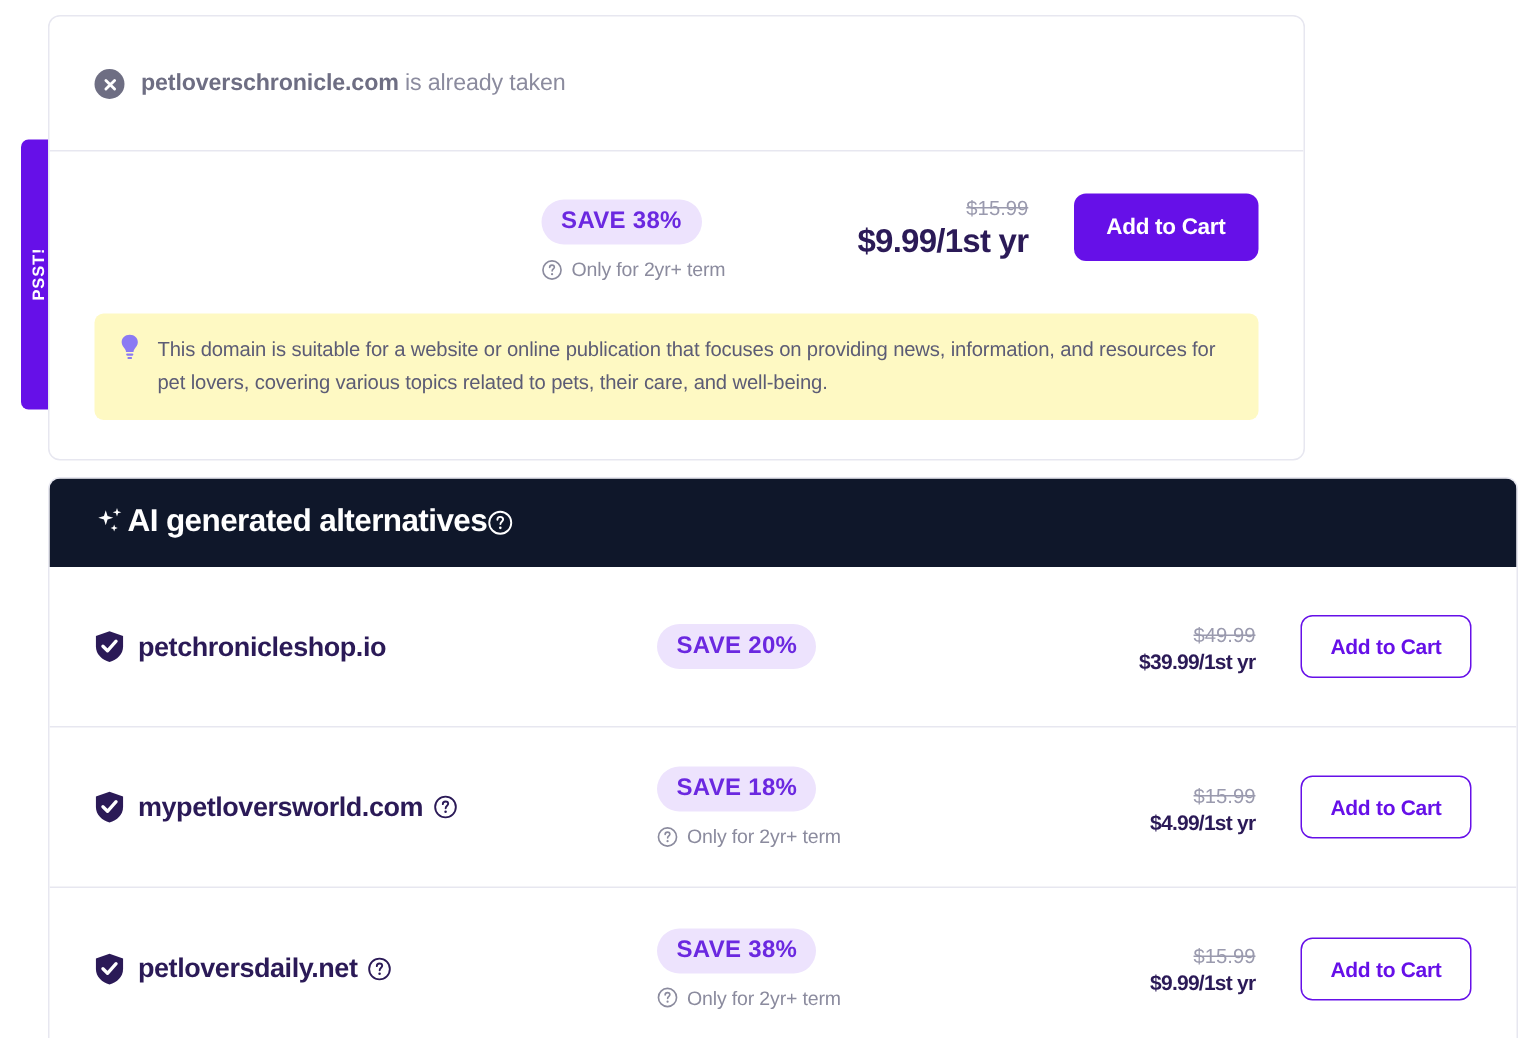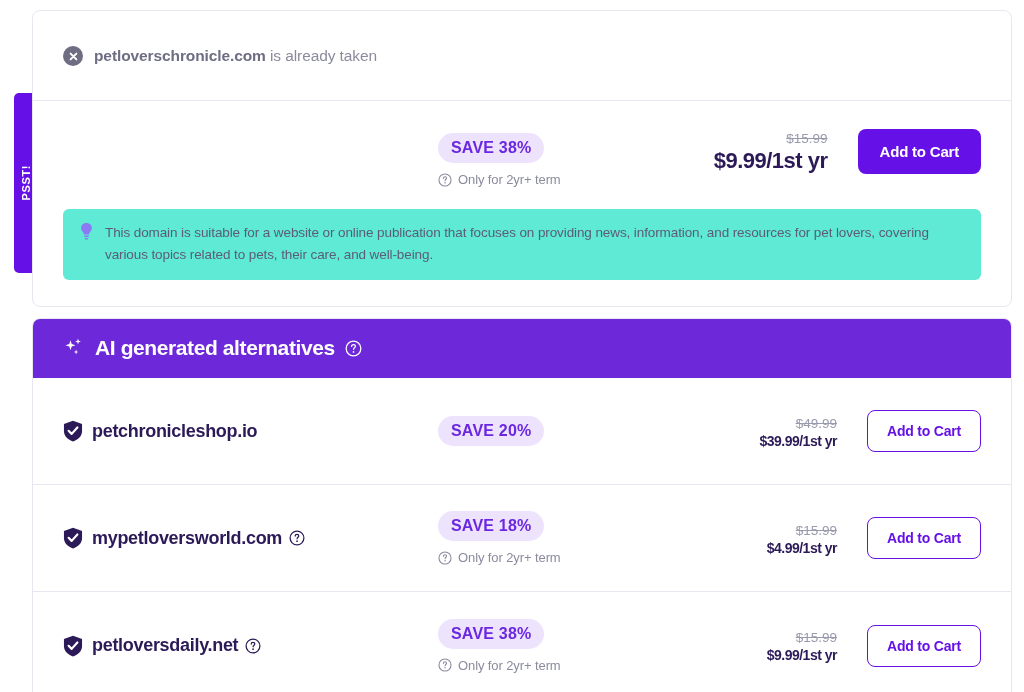--- a/index.html
+++ b/index.html
@@ -40,21 +40,21 @@
     font-size: 11px;
     font-weight: bold;
     letter-spacing: 0.6px;
   }
 
   
   .featured-card {
     position: absolute;
     left: 32px;
     top: 10px;
-    width: 980px;
+    width: 838px;
     background: #ffffff;
     border: 1px solid #E7E7F0;
     border-radius: 8px;
     overflow: hidden;
   }
 
   .taken-row {
     display: flex;
     align-items: center;
     gap: 11px;
@@ -177,21 +177,21 @@
     font-size: 14px;
     font-weight: bold;
     padding: 12px 19px;
     cursor: pointer;
     white-space: nowrap;
     letter-spacing: -0.2px;
   }
 
   .desc-box {
     margin: 22px 0 26px 0;
-    background: #5eead4;
+    background: #fef9c3;
     border-radius: 6px;
     padding: 13px 16px 14px 16px;
     display: flex;
     gap: 11px;
     align-items: flex-start;
   }
   .desc-text {
     font-size: 13.5px;
     line-height: 1.62;
     color: #5C5C75;
@@ -203,25 +203,24 @@
     position: absolute;
     left: 32px;
     top: 318px;
     width: 980px;
     border: 1px solid #E7E7F0;
     border-radius: 8px 8px 0 0;
     background: #ffffff;
     overflow: hidden;
   }
   .ai-header {
-    background: #6d28d9;
+    background: #0f172a;
     padding: 17px 30px 18px 30px;
     display: flex;
     align-items: center;
-    gap: 10px;
   }
   .ai-header-title {
     color: #ffffff;
     font-size: 21px;
     font-weight: bold;
     letter-spacing: -0.4px;
   }
 
   .alt-row {
     display: flex;

